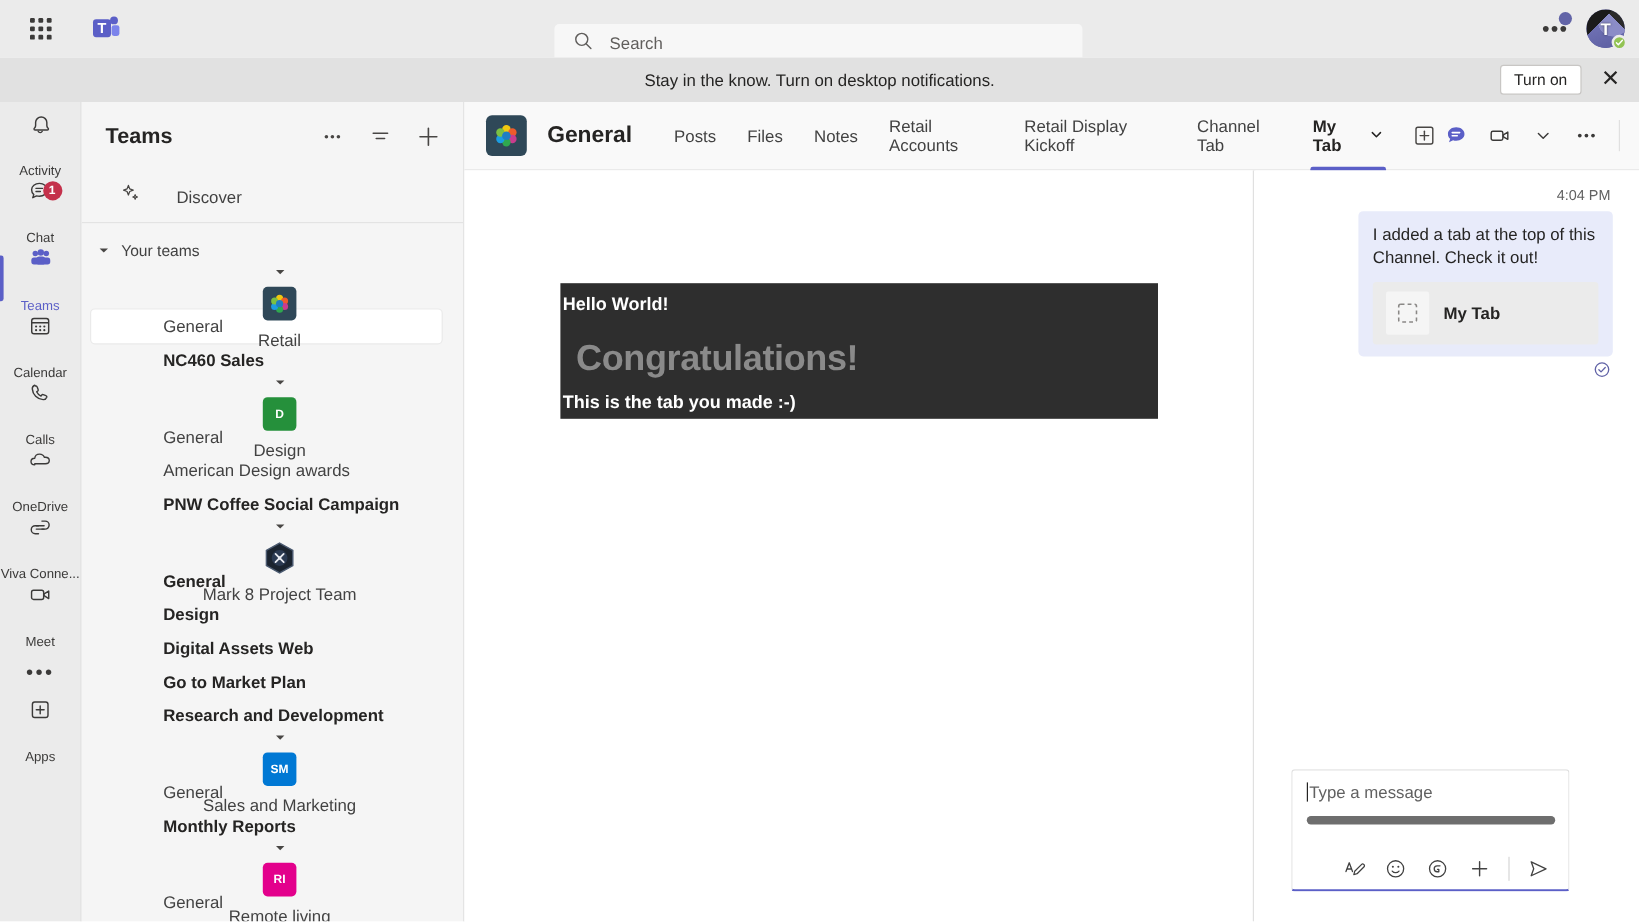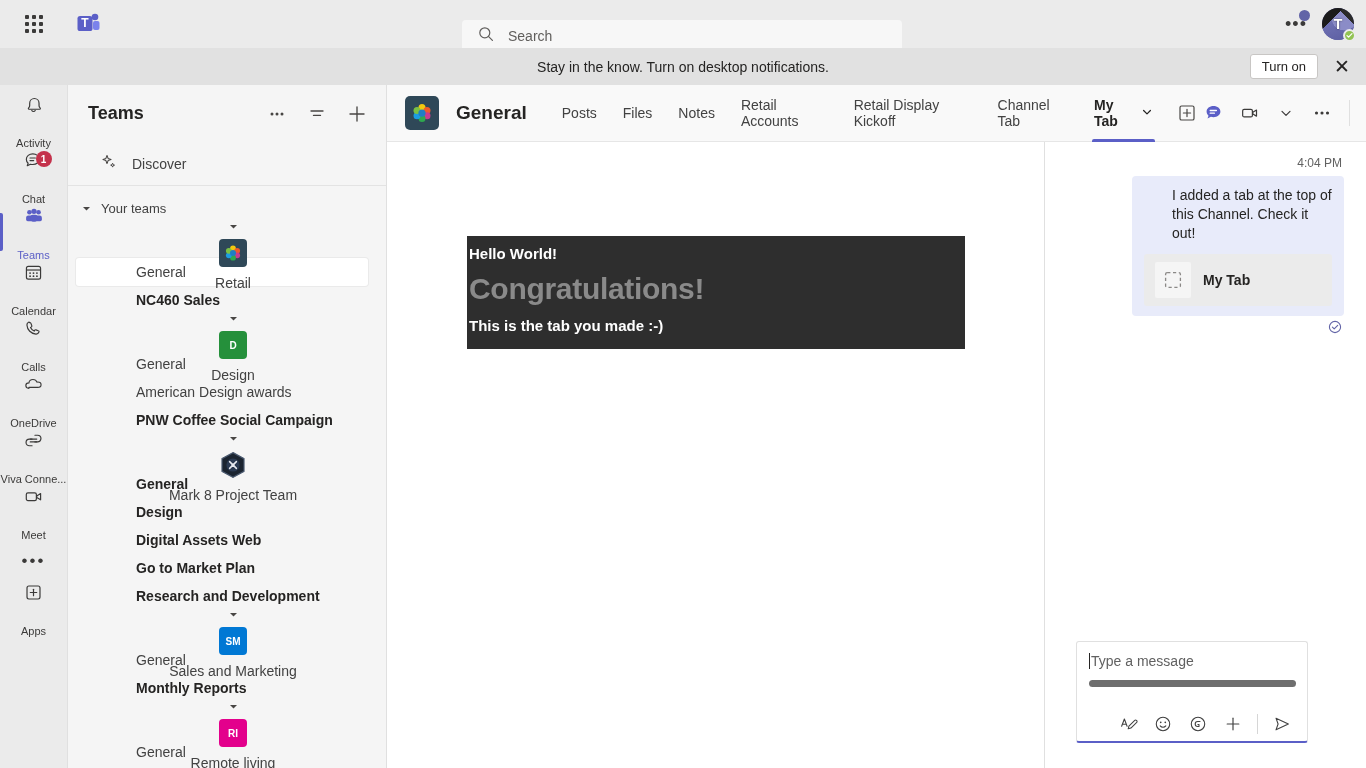--- a/index.html
+++ b/index.html
@@ -107,21 +107,21 @@
   
   .sidebar {
     position: absolute; left: 68px; top: 85px; width: 319px; height: 683px;
     background: #f5f5f5; border-right: 1px solid #e0e0e0; overflow: hidden;
   }
   .sb-head { height: 57px; display: flex; align-items: center; padding: 0 14px 0 20px; }
   .sb-title { font-size: 18px; font-weight: bold; color: #252423; }
   .sb-head-actions { margin-left: auto; display: flex; align-items: center; gap: 10px; }
   .sb-ico { width: 30px; height: 30px; display: flex; align-items: center; justify-content: center; cursor: pointer; color: #484644; }
   .discover-row {
-    height: 44px; display: flex; align-items: center; gap: 14px;
+    height: 44px; display: flex; align-items: center; gap: 29px;
     padding-left: 32px; cursor: pointer;
     border-bottom: 1px solid #e3e3e3;
   }
   .discover-row .txt { font-size: 14px; color: #424242; }
   .tree { padding-top: 8px; }
   .tree-head {
     height: 28px; display: flex; align-items: center; gap: 9px;
     padding-left: 12px; cursor: pointer;
   }
   .tree-head .txt { font-size: 13px; color: #424242; }
@@ -174,35 +174,35 @@
   
   .content {
     position: absolute; left: 387px; top: 142px; width: 658px; height: 626px;
     background: #ffffff; border-right: 1px solid #e0e0e0; overflow: hidden;
   }
   .helloworld-box {
     position: absolute; left: 80px; top: 94px; width: 498px; height: 113px;
     background: #2e2e2e; padding: 6px 0 0 0;
   }
   .hw-line1 { font-size: 15px; font-weight: bold; color: #ffffff; padding-left: 2px; margin-top: 3px; }
-  .hw-line2 { font-size: 30px; font-weight: bold; color: #8a8a8a; padding-left: 2px; margin-top: 10px; letter-spacing: -0.3px; }
+  .hw-line2 { font-size: 30px; font-weight: bold; color: #8a8a8a; padding-left: 13px; margin-top: 20px; letter-spacing: -0.3px; }
   .hw-line3 { font-size: 15px; font-weight: bold; color: #ffffff; padding-left: 2px; margin-top: 11px; }
 
   
   .chatpanel {
     position: absolute; left: 1046px; top: 142px; width: 320px; height: 626px;
     background: #ffffff; overflow: hidden;
   }
   .msg-wrap { padding: 14px 22px 0 22px; display: flex; flex-direction: column; align-items: flex-end; }
   .msg-time { font-size: 12px; color: #616161; margin-bottom: 6px; margin-right: 2px; }
   .bubble {
     background: #e8ebfa; border-radius: 4px; padding: 10px 12px 10px 12px;
     max-width: 212px; position: relative;
   }
-  .bubble-text { font-size: 14px; color: #252423; line-height: 19px; margin-left: 28px; }
+  .bubble-text { font-size: 14px; color: #252423; line-height: 19px; }
   .card {
     margin-top: 11px; background: #ebebeb; border-radius: 3px;
     height: 52px; display: flex; align-items: center; padding-left: 11px; gap: 12px;
   }
   .card-thumb {
     width: 36px; height: 36px; background: #f5f5f5; border-radius: 2px;
     display: flex; align-items: center; justify-content: center;
   }
   .card-title { font-size: 14px; font-weight: bold; color: #252423; }
   .msg-status { margin-top: 4px; margin-right: 2px; color: #6264a7; display: flex; }

